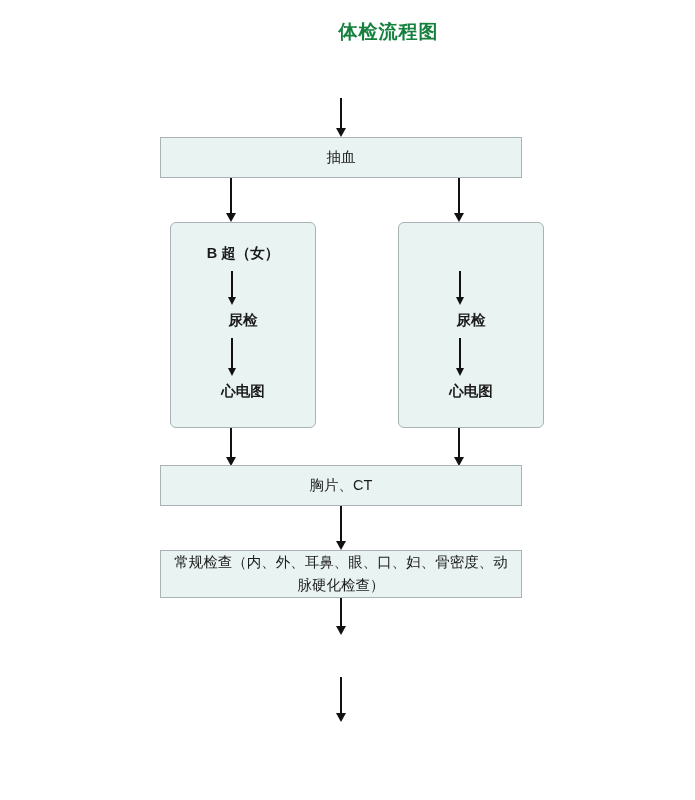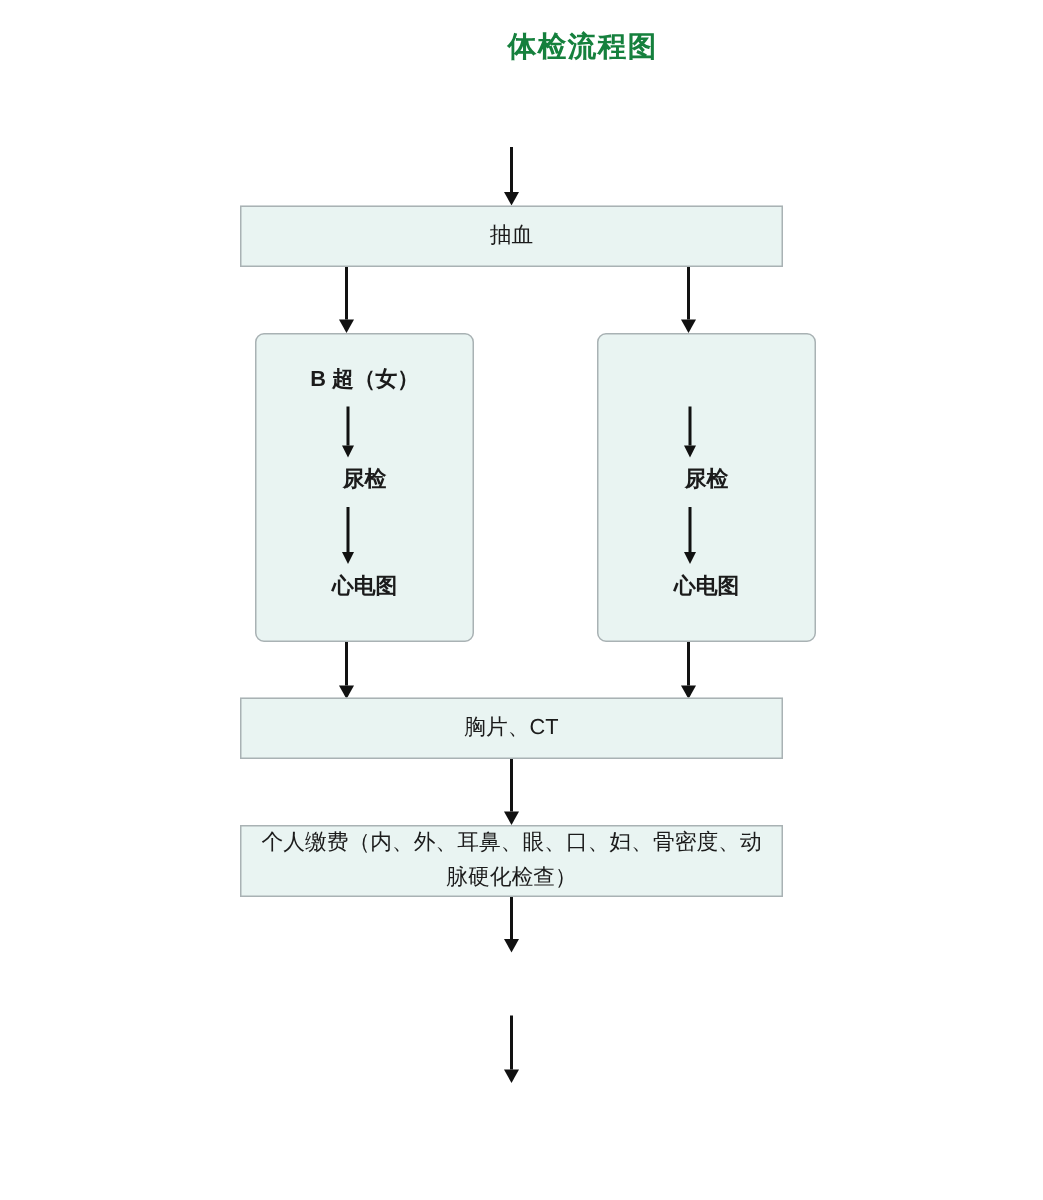--- a/index.html
+++ b/index.html
@@ -190,21 +190,21 @@
   <div class="node wide" style="top:465px; height:41px;">
     <span>胸片、CT</span>
   </div>
 
   <div class="arrow" style="left:341px; top:506px; height:44px;">
     <div class="shaft" style="height:35px;"></div>
     <div class="head" style="top:35px;"></div>
   </div>
 
   <div class="node wide" style="top:550px; height:48px;">
-    <span>个人缴费（内、外、耳鼻、眼、口、妇、骨密度、动脉硬化检查）</span>
+    <span>常规检查（内、外、耳鼻、眼、口、妇、骨密度、动脉硬化检查）</span>
   </div>
 
   <div class="arrow" style="left:341px; top:598px; height:37px;">
     <div class="shaft" style="height:28px;"></div>
     <div class="head" style="top:28px;"></div>
   </div>
 
 
   <div class="arrow" style="left:341px; top:677px; height:45px;">
     <div class="shaft" style="height:36px;"></div>

